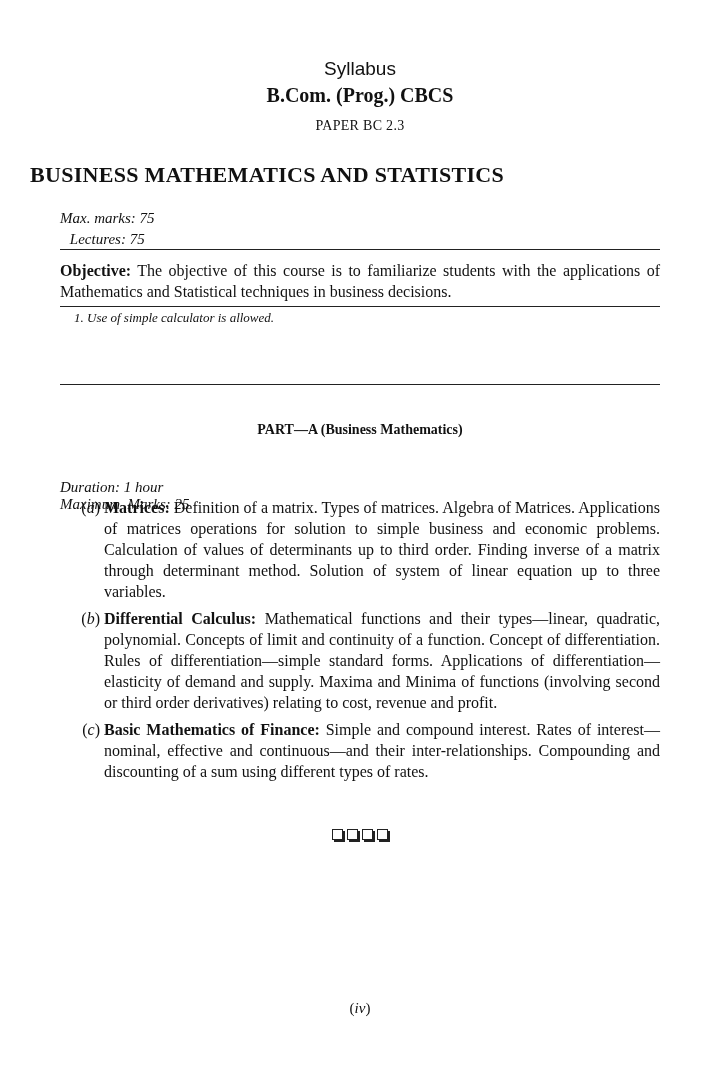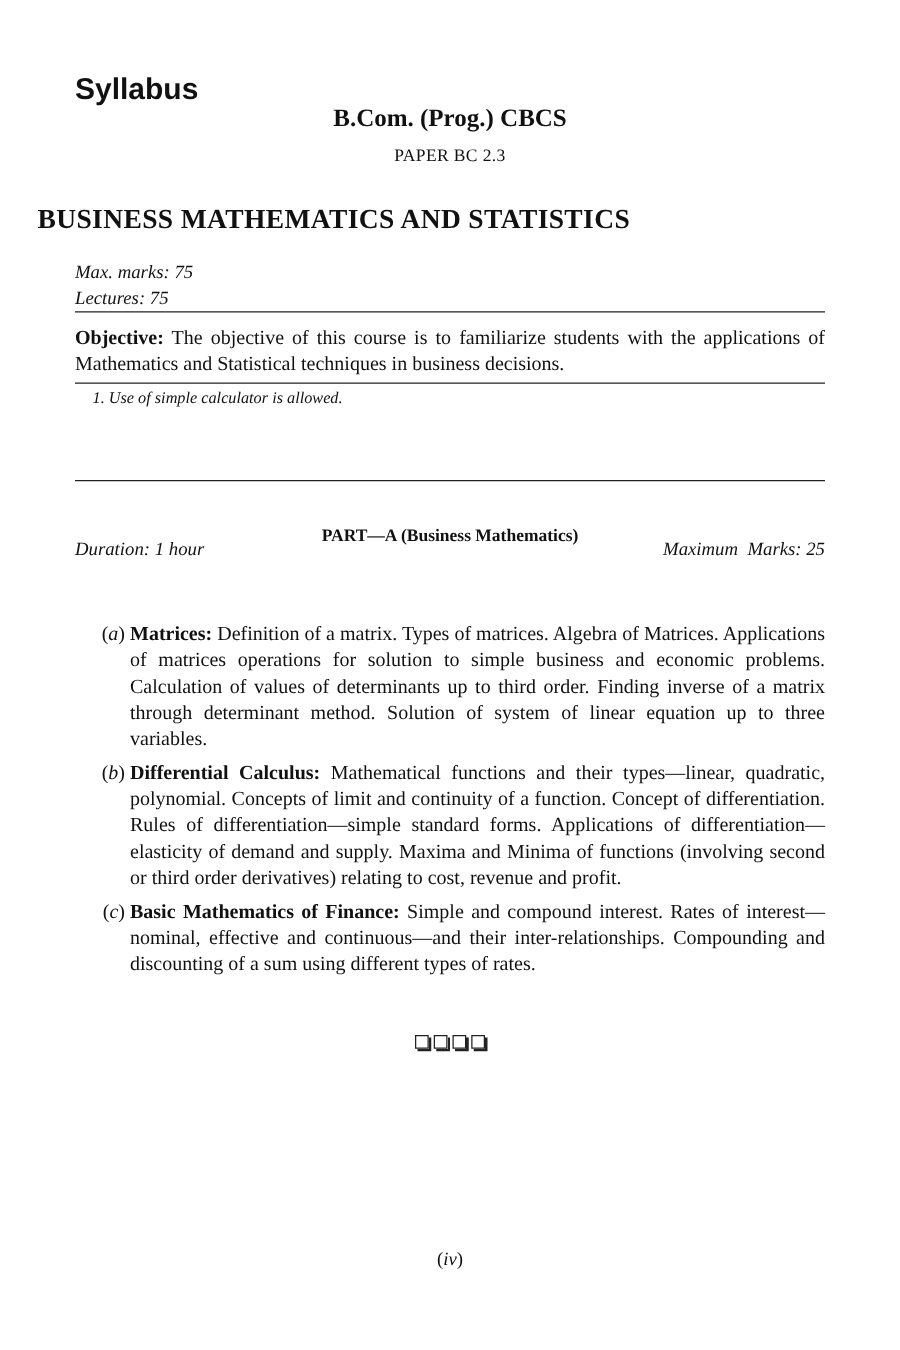--- a/index.html
+++ b/index.html
@@ -1,23 +1,23 @@
 <!DOCTYPE html>
 <html><head>
   <meta charset="utf-8">
   <style>
     html, body { margin: 0; padding: 0; background: #ffffff; }
     body { width: 720px; height: 1080px; position: relative; overflow: hidden; color: #111; font-family: "Liberation Serif", "DejaVu Serif", serif; }
     .page { position: absolute; left: 60px; top: 0; width: 600px; }
-    .syllabus { position: absolute; top: 58px; left: 0; width: 600px; font-family: "Liberation Sans", sans-serif; font-weight: bold; font-size: 24px; text-align: left; }
+    .syllabus { position: absolute; top: 58px; left: 0; width: 600px; font-family: "Liberation Sans", sans-serif; font-weight: normal; font-size: 19px; text-align: center; }
     .degree { position: absolute; top: 84px; left: 0; width: 600px; font-size: 20px; font-weight: bold; text-align: center; }
     .paper { position: absolute; top: 118px; left: 0; width: 600px; font-size: 14px; font-weight: normal; text-align: center; letter-spacing: 0.3px; }
     .subject { position: absolute; top: 162px; left: -30px; width: 660px; font-size: 22px; font-weight: bold; text-align: left; letter-spacing: 0.3px; }
     .meta-row { position: absolute; left: 0; width: 600px; font-style: italic; font-size: 15px; display: flex; justify-content: space-between; }
-    .meta-right { text-align: left; line-height: 21px; }
+    .meta-right { text-align: center; line-height: 21px; }
     .rule { position: absolute; left: 0; width: 600px; border-top: 1.5px solid #222; }
     .objective { position: absolute; top: 260px; left: 0; width: 600px; font-size: 16px; line-height: 21px; text-align: justify; }
     .objective b { font-weight: bold; }
     .notes { position: absolute; top: 309px; left: 14px; width: 580px; font-style: italic; font-size: 13px; line-height: 18px; }
     .part-title { position: absolute; top: 422px; left: 0; width: 600px; font-size: 14px; font-weight: bold; text-align: center; }
     .items { position: absolute; top: 497px; left: 0; width: 600px; }
     .item { display: flex; font-size: 16px; line-height: 21px; margin-bottom: 6px; }
     .item-label { width: 44px; flex: none; text-align: right; padding-right: 4px; box-sizing: border-box; }
     .item-label i { font-style: italic; }
     .item-body { flex: 1; text-align: justify; }
@@ -51,21 +51,21 @@
   <div class="rule" style="top:306px;"></div>
 
   <div class="notes">
     <div>1. Use of simple calculator is allowed.</div>
   </div>
 
   <div class="rule" style="top:384px;"></div>
 
   <div class="part-title">PART—A (Business Mathematics)</div>
 
-  <div class="meta-row" style="top:432px;">
+  <div class="meta-row" style="top:479px;flex-direction:column;">
     <span>Duration: 1 hour</span>
     <span style="white-space:pre;">Maximum  Marks: 25</span>
   </div>
 
   <div class="items">
     <div class="item">
       <div class="item-label"><span>(</span><i>a</i><span>)</span></div>
       <div class="item-body"><b>Matrices:</b><span> Definition of a matrix. Types of matrices. Algebra of Matrices. Applications of matrices operations for solution to simple business and economic problems. Calculation of values of determinants up to third order. Finding inverse of a matrix through determinant method. Solution of system of linear equation up to three variables.</span></div>
     </div>
     <div class="item">

